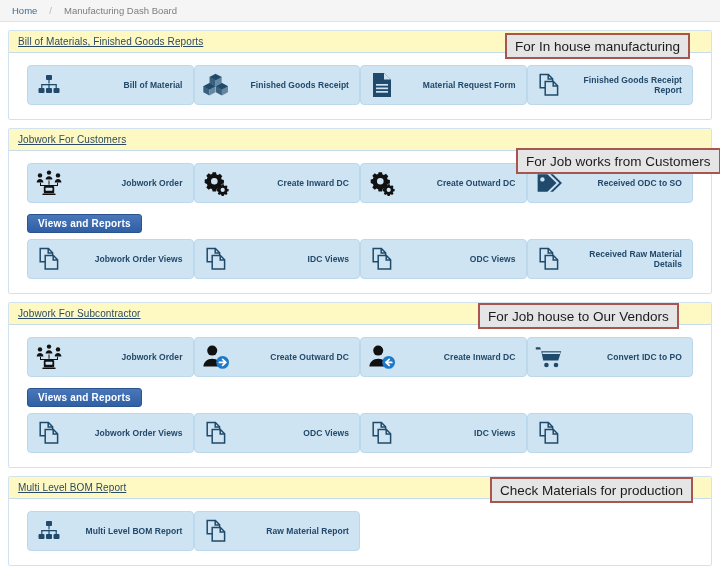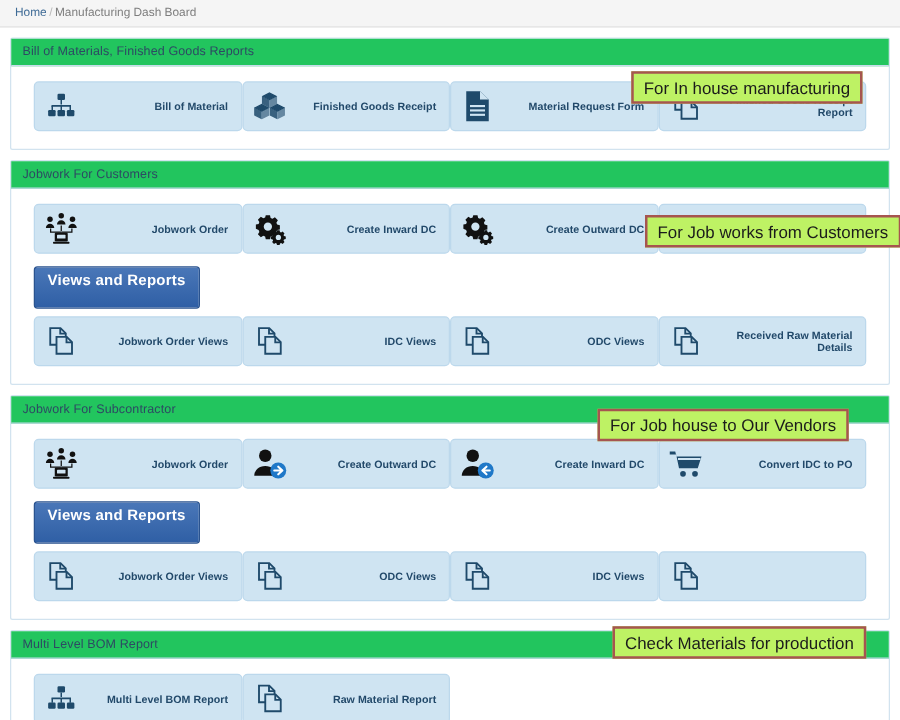--- a/index.html
+++ b/index.html
@@ -13,42 +13,43 @@
 
   
   .breadcrumb {
     height: 22px;
     background: #f5f5f5;
     border-bottom: 1px solid #e2e2e2;
     display: flex; align-items: center;
     padding-left: 12px;
     font-size: 9.5px;
     color: #8a8a8a;
-    gap: 2px;
+    gap: 12px;
   }
   .breadcrumb .crumb-link { color: #3f6b96; }
   .breadcrumb .crumb-sep { color: #b7b7b7; }
   .breadcrumb .crumb-current { color: #7d7d7d; text-align: center; }
 
   
   .panel {
     margin: 8px 8px 0 8px;
     border: 1px solid #d2e3ef;
     background: #ffffff;
     border-radius: 2px;
   }
   .panel-head {
-    background: #22c55e;
+    background: #fef9c3;
     border-bottom: 1px solid #c6dcec;
     height: 22px;
     display: flex; align-items: center;
     padding-left: 9px;
     font-size: 10px;
     color: #2d4a63;
     letter-spacing: .1px;
+    text-decoration: underline;
   }
   .panel-body { padding: 12px 0 14px 0; }
 
   
   .row {
     display: grid;
     grid-template-columns: repeat(4, 1fr);
     padding: 0 18px;
   }
   .card {
@@ -80,38 +81,37 @@
   }
 
   
   .vr-wrap { padding: 10px 0 6px 18px; }
   .vr-badge {
     display: inline-block;
     background: linear-gradient(#4a77b8, #2f5fa5);
     border: 1px solid #2a538f;
     border-radius: 3px;
     color: #ffffff;
-    font-size: 12px;
+    font-size: 10px;
     font-weight: bold;
-    padding: 3px 10px 15px 10px;
+    padding: 3px 10px 3px 10px;
     letter-spacing: .2px;
   }
 
   
   .anno {
     position: absolute;
-    background: #bef264;
+    background: #e5e5e5;
     border: 2px solid #a65550;
     color: #1b1b1b;
     font-size: 13.5px;
     display: flex; align-items: center; justify-content: center;
     padding: 0 8px;
     white-space: nowrap;
     z-index: 20;
-    margin-top: 24px;
   }
   #anno-1 { left: 505px; top: 33px;  height: 26px; }
   #anno-2 { left: 516px; top: 148px; height: 26px; }
   #anno-3 { left: 478px; top: 303px; height: 26px; }
   #anno-4 { left: 490px; top: 477px; height: 26px; }
 </style>
 </head>
 <body>
 
 <div class="page">

